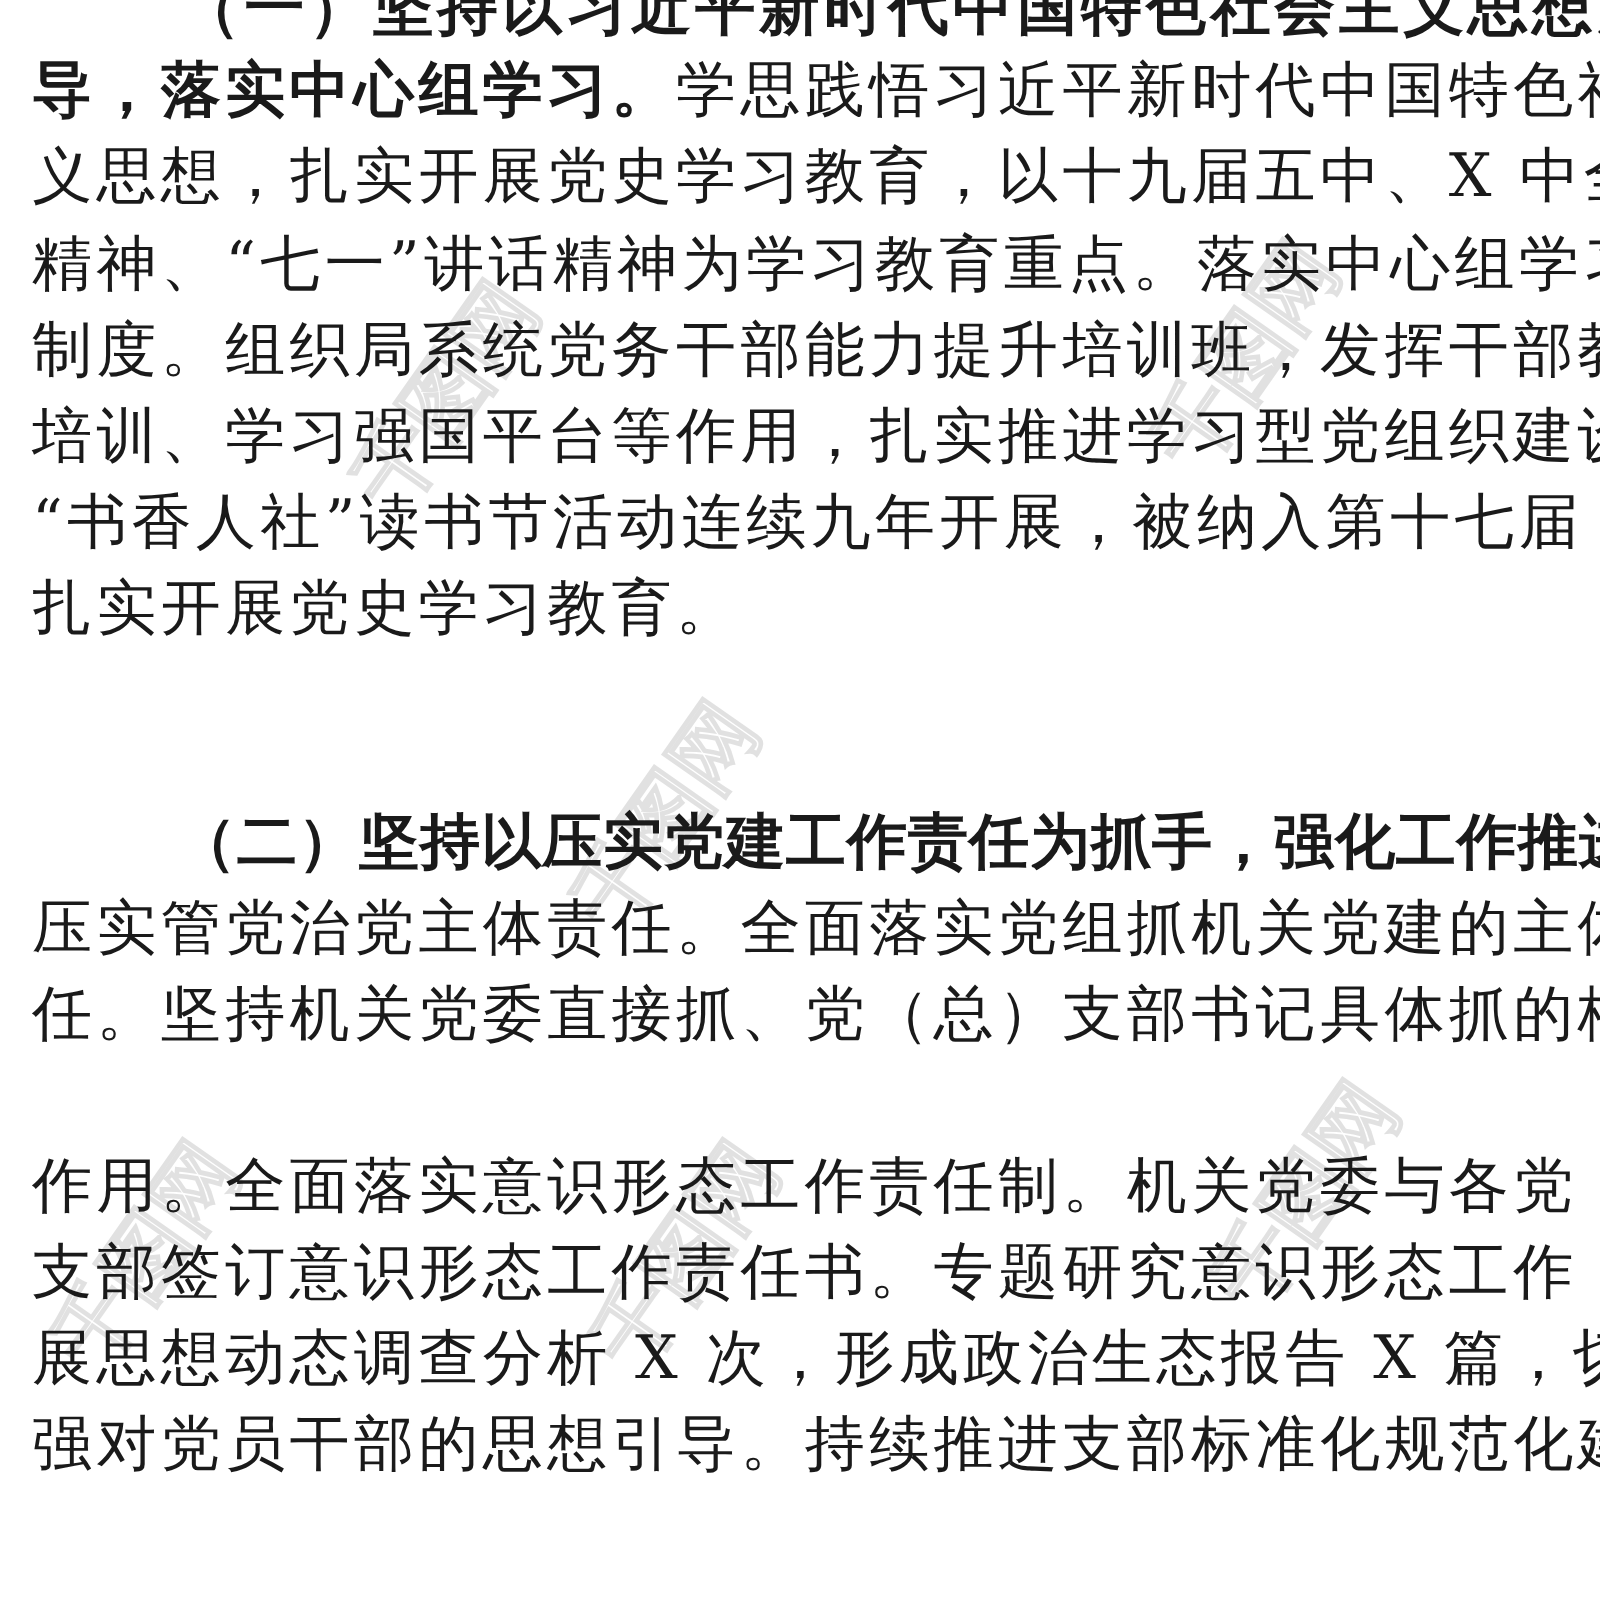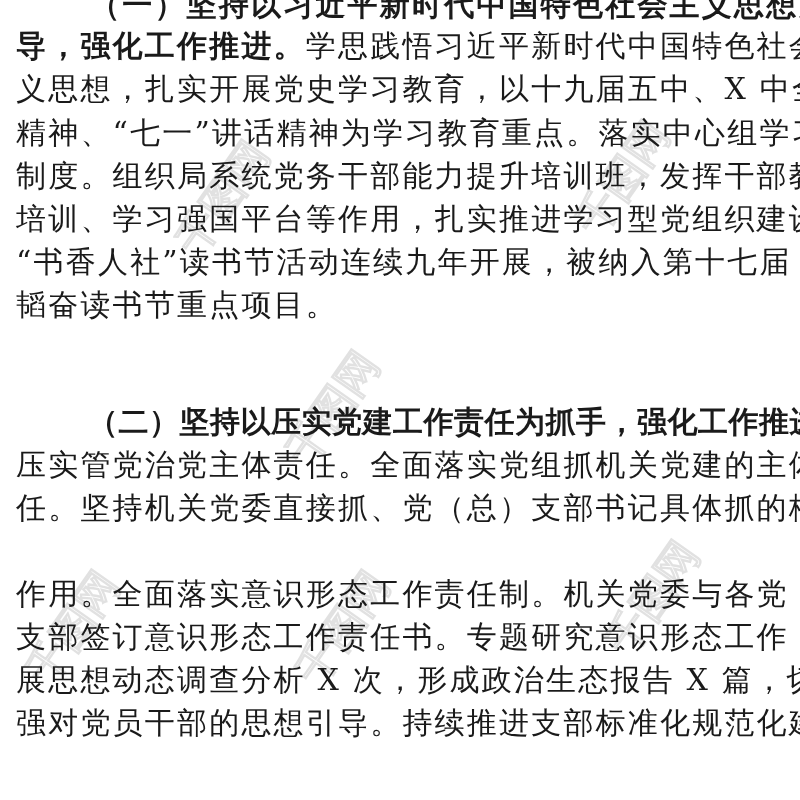--- a/index.html
+++ b/index.html
@@ -31,28 +31,28 @@
 
   <div class="wm" style="left:160px;top:170px;">千图网</div>
   <div class="wm" style="left:270px;top:380px;">千图网</div>
   <div class="wm" style="left:10px;top:600px;">千图网</div>
   <div class="wm" style="left:280px;top:600px;">千图网</div>
   <div class="wm" style="left:560px;top:150px;">千图网</div>
   <div class="wm" style="left:590px;top:570px;">千图网</div>
 
   <div class="line bold indent" style="top:-12px;">（一）坚持以习近平新时代中国特色社会主义思想为指</div>
   <div class="line" style="top:29px;">
-    <span class="bold">导，强化工作推进。</span><span>学思践悟习近平新时代中国特色社会主</span>
+    <span class="bold">导，落实中心组学习。</span><span>学思践悟习近平新时代中国特色社会主</span>
   </div>
   <div class="line" style="top:72px;">义思想，扎实开展党史学习教育，以十九届五中、X 中全会</div>
   <div class="line" style="top:116px;">精神、“七一”讲话精神为学习教育重点。落实中心组学习</div>
   <div class="line" style="top:159px;">制度。组织局系统党务干部能力提升培训班，发挥干部教育</div>
   <div class="line" style="top:202px;">培训、学习强国平台等作用，扎实推进学习型党组织建设。</div>
   <div class="line" style="top:245px;">“书香人社”读书节活动连续九年开展，被纳入第十七届 X</div>
-  <div class="line" style="top:288px;">韬奋读书节重点项目。</div>
+  <div class="line" style="top:288px;">扎实开展党史学习教育。</div>
 
   <div class="line bold indent" style="top:405px; left:88px; letter-spacing:0.5px;">（二）坚持以压实党建工作责任为抓手，强化工作推进。</div>
   <div class="line" style="top:448px;">压实管党治党主体责任。全面落实党组抓机关党建的主体责</div>
   <div class="line" style="top:491px;">任。坚持机关党委直接抓、党（总）支部书记具体抓的格局。</div>
   <div class="line" style="top:577px;">作用。全面落实意识形态工作责任制。机关党委与各党（总）</div>
   <div class="line" style="top:620px;">支部签订意识形态工作责任书。专题研究意识形态工作，开</div>
   <div class="line" style="top:663px;">展思想动态调查分析 X 次，形成政治生态报告 X 篇，切实加</div>
   <div class="line" style="top:706px;">强对党员干部的思想引导。持续推进支部标准化规范化建设。</div>
 </div>
 

